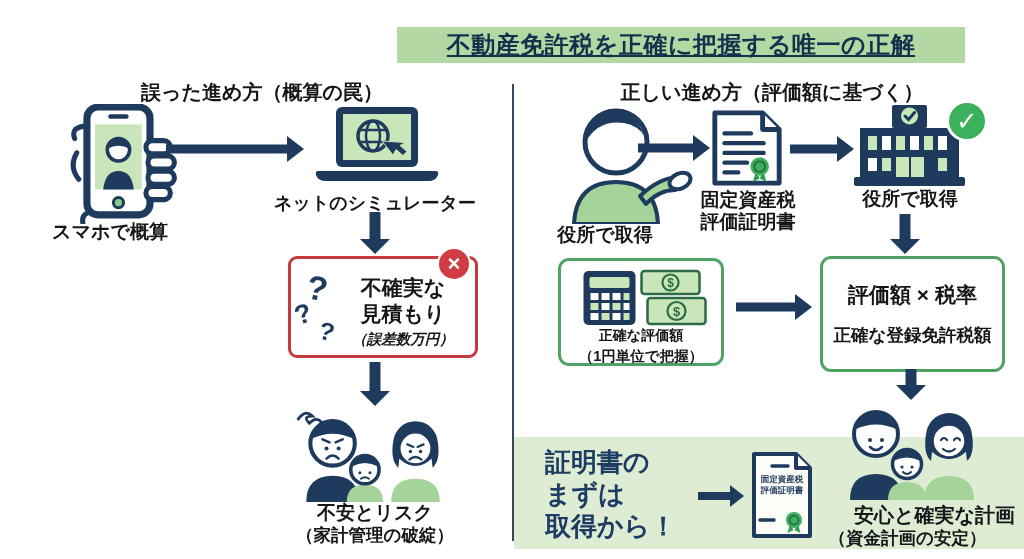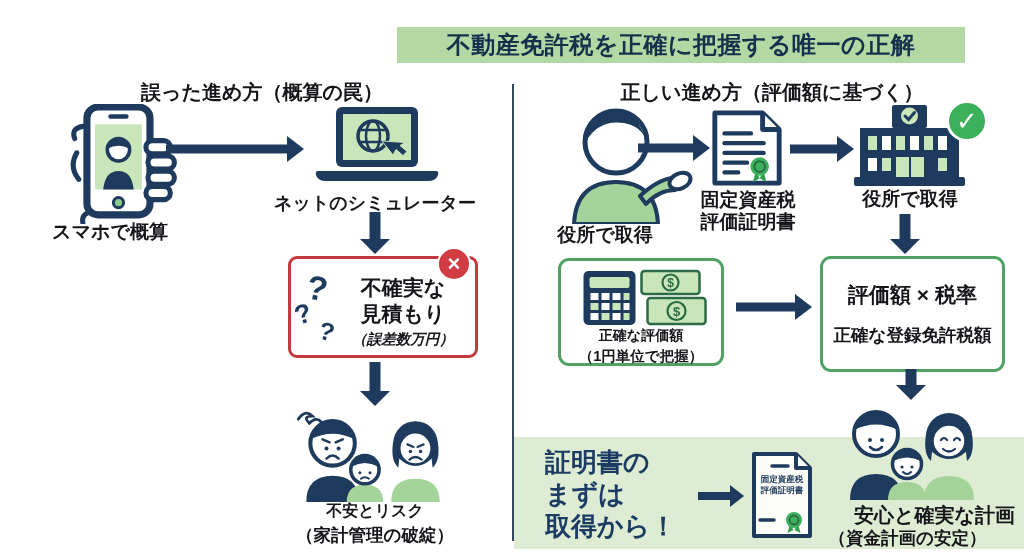--- a/index.html
+++ b/index.html
@@ -14,21 +14,21 @@
     --red:#c43a3f;
     --red-badge:#d03c42;
     --green-border:#4fa263;
   }
   *{margin:0;padding:0;box-sizing:border-box;}
   html,body{background:#fff;}
   body{font-family:"Liberation Sans","DejaVu Sans",sans-serif;}
   #stage{position:relative;width:1024px;height:559px;background:#fff;overflow:hidden;}
   .abs{position:absolute;}
   .title{left:397px;top:27px;width:568px;height:36px;background:var(--title-bg);
-    color:#152f4c;font-size:24px;font-weight:bold;text-align:center;line-height:36px;letter-spacing:.5px;}
+    color:#152f4c;font-size:24px;font-weight:bold;text-align:center;line-height:36px;letter-spacing:.5px;text-decoration:underline;}
   .divider{left:512px;top:84px;width:2px;height:457px;background:#34485e;}
   .col-header{font-size:20px;font-weight:bold;color:var(--ink);text-align:center;}
   .lbl{font-weight:bold;color:var(--ink);text-align:center;line-height:1.18;}
   
   .arrow-r .shaft{position:absolute;left:0;top:50%;transform:translateY(-50%);height:9px;background:var(--navy);width:calc(100% - 16px);}
   .arrow-r .head{position:absolute;right:0;top:50%;transform:translateY(-50%);width:0;height:0;
     border-top:13px solid transparent;border-bottom:13px solid transparent;border-left:17px solid var(--navy);}
   .arrow-r.sm .shaft{height:8px;width:calc(100% - 13px);}
   .arrow-r.sm .head{border-top:11px solid transparent;border-bottom:11px solid transparent;border-left:14px solid var(--navy);}
   .arrow-d .shaft{position:absolute;top:0;left:50%;transform:translateX(-50%);width:11px;background:var(--navy);height:calc(100% - 14px);}
@@ -130,21 +130,21 @@
       <circle cx="123" cy="42" r="1.7" fill="#1e3a5c"></circle>
     <path d="M112,50 q6,-5 12,0" fill="none" stroke="#1e3a5c" stroke-width="2.2" stroke-linecap="round"></path>
     <path d="M94,92 q0,-23 24,-23 q24,0 24,23 z" fill="#a5d49b"></path>
     <path d="M50,92 q0,-17 18,-17 q18,0 18,17 z" fill="#a5d49b"></path>
     <circle cx="68" cy="60" r="14" fill="#fff" stroke="#1e3a5c" stroke-width="3.5"></circle>
     <path d="M55,57 q1,-11 13,-11 q12,0 13,11 q-13,-7 -26,0 z" fill="#1e3a5c"></path>
     <circle cx="63" cy="63" r="1.5" fill="#1e3a5c"></circle>
       <circle cx="73" cy="63" r="1.5" fill="#1e3a5c"></circle>
     <path d="M64,69 q4,-3 8,0" fill="none" stroke="#1e3a5c" stroke-width="2" stroke-linecap="round"></path>
   </svg>
-  <div class="abs lbl" style="left:270px;top:502px;width:210px;font-size:16px;text-align:center;">不安とリスク</div>
+  <div class="abs lbl" style="left:270px;top:502px;width:210px;font-size:19px;text-align:center;">不安とリスク</div>
   <div class="abs lbl" style="left:270px;top:525px;width:210px;font-size:17.5px;">（家計管理の破綻）</div>
 
   <div class="abs col-header" style="left:572px;top:79px;width:400px;">正しい進め方（評価額に基づく）</div>
 
   <svg class="abs" style="left:560px;top:102px;width:135px;height:122px;" viewBox="0 0 135 122">
     <circle cx="56" cy="40" r="31" fill="#fff" stroke="#1e3a5c" stroke-width="5"></circle>
     <path d="M25,41 a31,31 0 0 1 52,-22 l9,17 q-8,-13 -22,-15 q-26,-4 -39,20 z" fill="#1e3a5c"></path>
     <path d="M14,122 q2,-42 42,-42 q40,0 42,42 z" fill="#a5d49b" stroke="#1e3a5c" stroke-width="4"></path>
     <path d="M80,94 q22,-20 38,-18 l-3,12 q-16,0 -29,14 z" fill="#a5d49b" stroke="#1e3a5c" stroke-width="4" stroke-linejoin="round"></path>
     <ellipse cx="120" cy="79" rx="11" ry="7.5" fill="#fff" stroke="#1e3a5c" stroke-width="4" transform="rotate(-24 120 79)"></ellipse>

